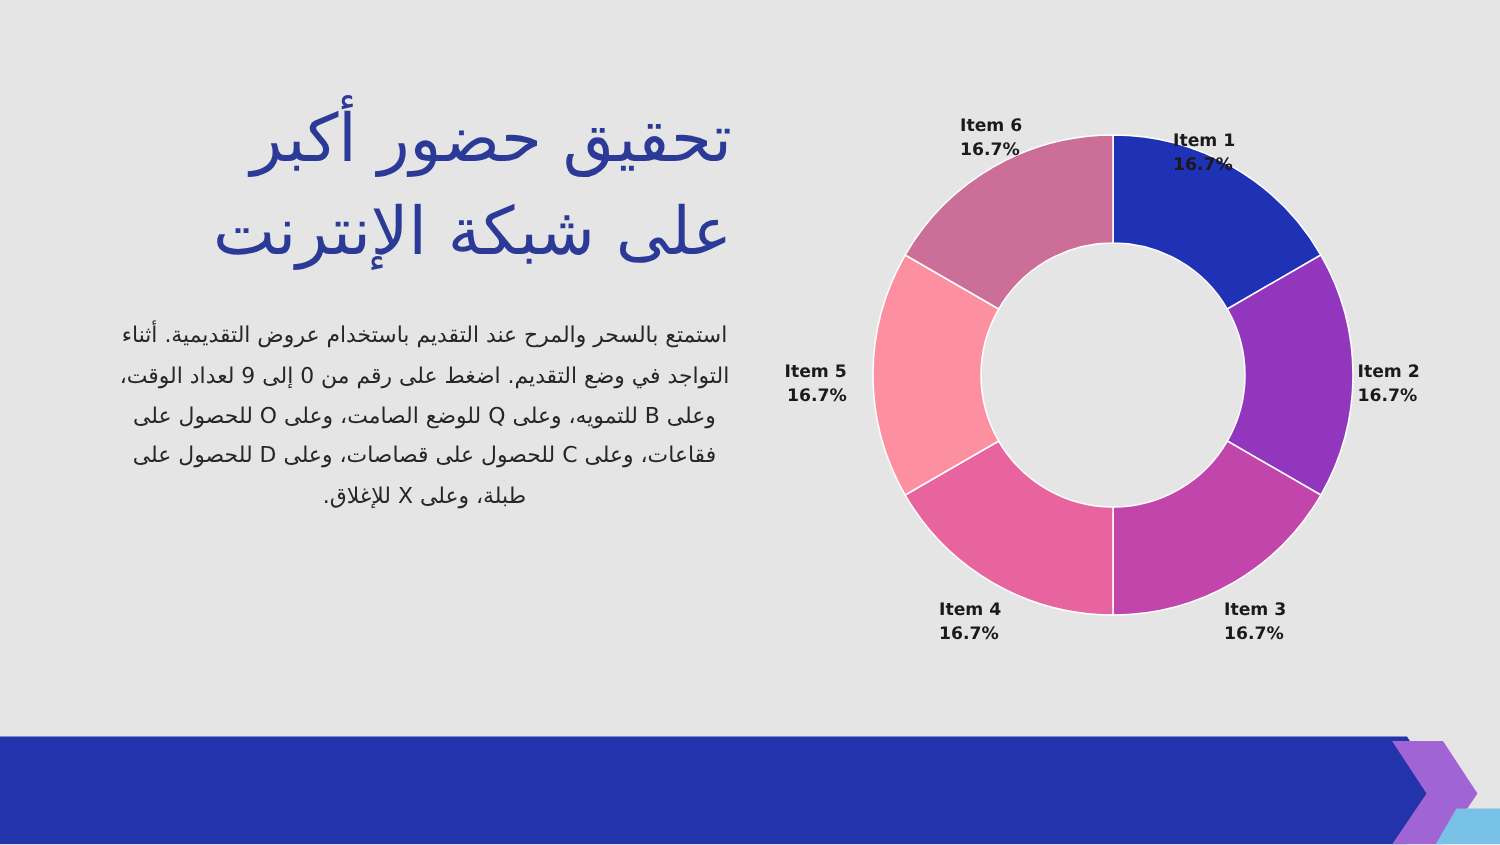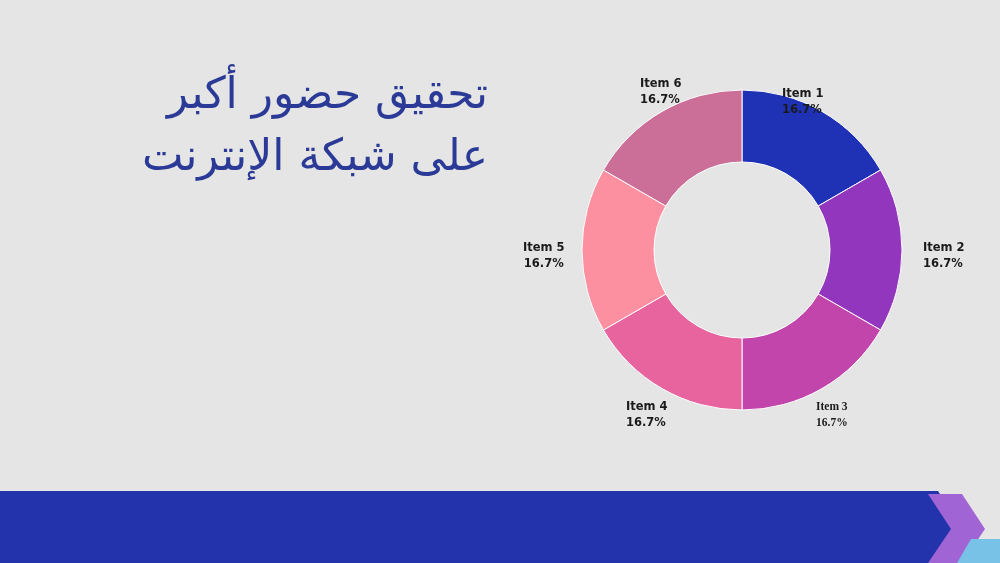--- a/index.html
+++ b/index.html
@@ -78,24 +78,24 @@
     position: absolute;
     font-size: 11.5px;
     font-weight: 700;
     color: #1a1a1a;
     line-height: 1.42;
     white-space: nowrap;
   }
   .donut-label .pct { display: block; }
 
   .lbl-item1 { left: 277px; top: 40px; text-align: left; }
-  .lbl-item2 { left: 418px; top: 194px; text-align: left; }
-  .lbl-item3 { left: 311px; top: 353px; text-align: left; font-family: Liberation Serif, serif; }
+  .lbl-item2 { left: 400px; top: 194px; text-align: left; }
+  .lbl-item3 { left: 311px; top: 353px; text-align: left; }
   .lbl-item4 { left: 121px; top: 353px; text-align: left; }
-  .lbl-item5 { left: 18px;  top: 194px; text-align: center; }
+  .lbl-item5 { left: 18px;  top: 194px; text-align: right; }
   .lbl-item6 { left: 123px; top: 30px;  text-align: left; margin-left: 12px; }
 
   
   #bottom-decor {
     position: absolute;
     left: 0;
     bottom: 0;
     width: 1000px;
     height: 90px;
     pointer-events: none;
@@ -104,20 +104,21 @@
 </head>
 <body>
 
 <div id="slide" style="background: #e5e5e5; padding-left: 32px;">
 
   <div class="text-col">
     <h1 class="slide-title" style="color: rgb(43, 58, 150);">تحقيق حضور أكبر
 على شبكة الإنترنت</h1>
 
 
+    <p class="slide-body" style="color: rgb(38, 38, 38);">استمتع بالسحر والمرح عند التقديم باستخدام عروض التقديمية. أثناء التواجد في وضع التقديم. اضغط على رقم من 0 إلى 9 لعداد الوقت، وعلى B للتمويه، وعلى Q للوضع الصامت، وعلى O للحصول على فقاعات، وعلى C للحصول على قصاصات، وعلى D للحصول على طبلة، وعلى X للإغلاق.</p>
   </div>
 
   <div id="chart-area">
 
     <svg id="donut-svg" width="490" height="410" viewBox="0 0 490 410">
       <g id="donut-slices" transform="translate(237,205)">
           <path d="M 9.797174393178826e-15 -160 A 160 160 0 0 1 138.56406460551017 -80 L 76.2102355330306 -44 A 88 88 0 0 0 5.3884459162483544e-15 -88 Z" fill="#1f31b4" stroke="#ffffff" stroke-width="1"></path>
           <path d="M 138.56406460551017 -80 A 160 160 0 0 1 138.5640646055102 79.99999999999997 L 76.21023553303061 43.999999999999986 A 88 88 0 0 0 76.2102355330306 -44 Z" fill="#9336be" stroke="#ffffff" stroke-width="1"></path>
           <path d="M 138.5640646055102 79.99999999999997 A 160 160 0 0 1 4.5324311181183834e-14 160 L 2.492837114965111e-14 88 A 88 88 0 0 0 76.21023553303061 43.999999999999986 Z" fill="#c245ac" stroke="#ffffff" stroke-width="1"></path>
           <path d="M 4.5324311181183834e-14 160 A 160 160 0 0 1 -138.56406460551017 80.00000000000006 L -76.21023553303058 44.00000000000003 A 88 88 0 0 0 2.492837114965111e-14 88 Z" fill="#e8649f" stroke="#ffffff" stroke-width="1"></path>

